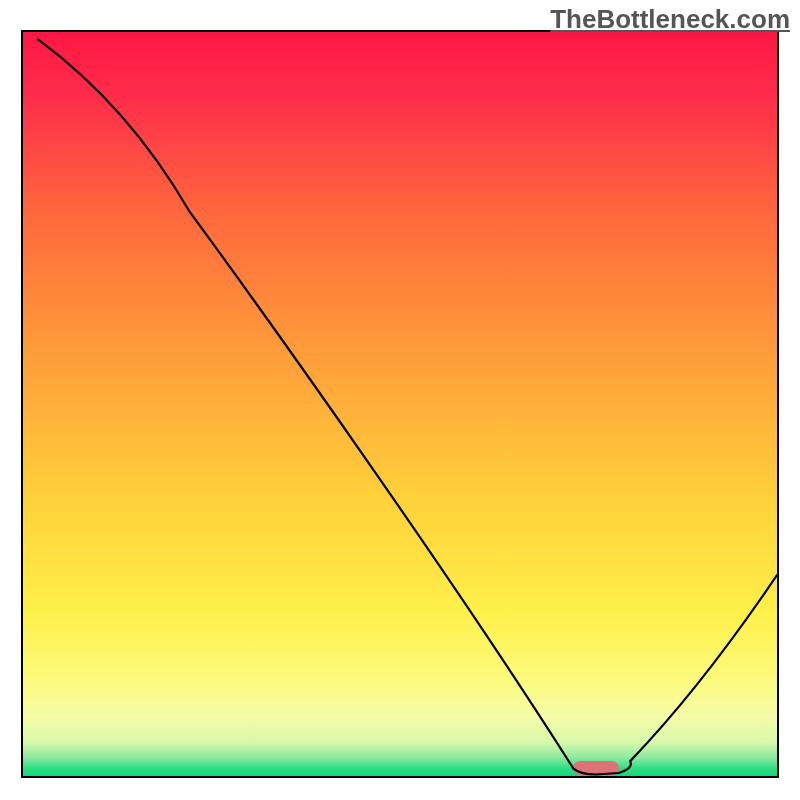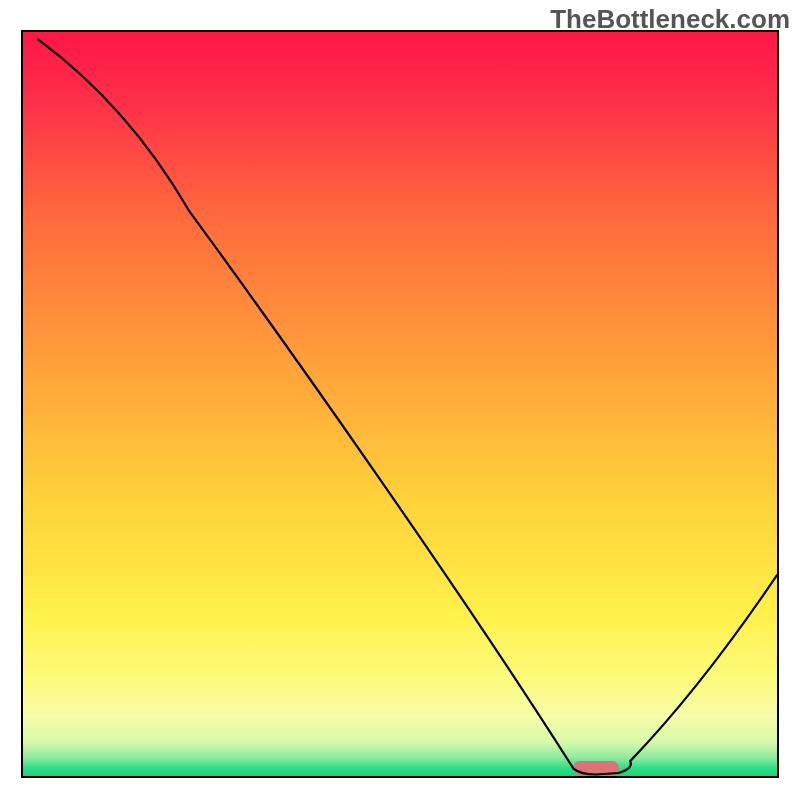--- a/index.html
+++ b/index.html
@@ -18,20 +18,21 @@
   }
   .watermark {
     position: absolute;
     top: 4px;
     right: 10px;
     color: #555555;
     font-size: 26px;
     font-weight: bold;
     letter-spacing: 0px;
     z-index: 4;
+    text-decoration: underline;
   }
   .frame {
     position: absolute;
     left: 21px;
     top: 30px;
     width: 758px;
     height: 748px;
     border: 2px solid #000000;
     box-sizing: border-box;
     overflow: hidden;

